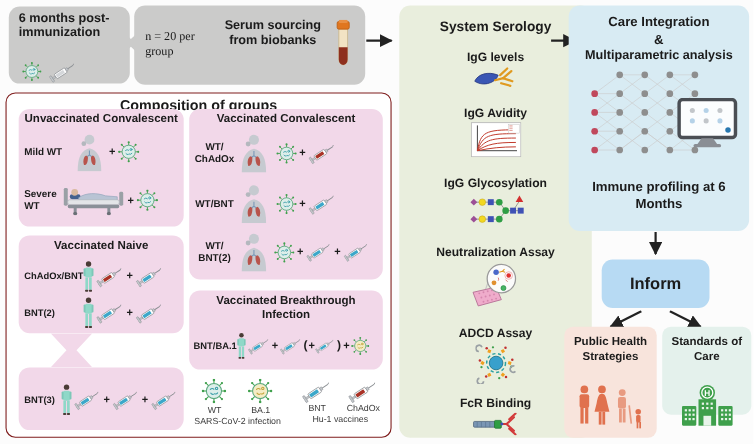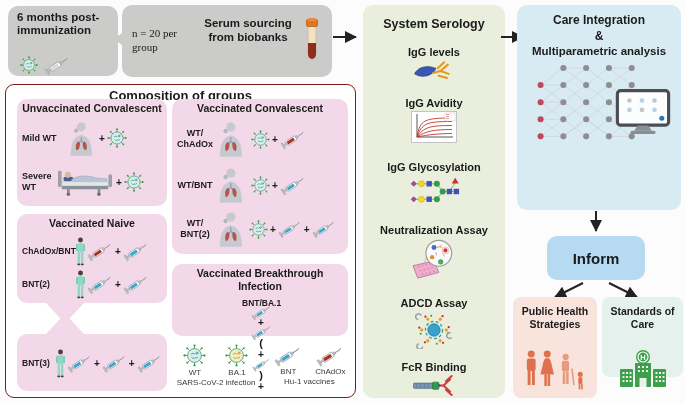--- a/index.html
+++ b/index.html
@@ -14,21 +14,21 @@
   .rl span{display:block;}
   .plus{font-weight:700;font-size:10px;margin:0 2px;}
   .paren{font-weight:700;font-size:11px;margin:0 1px;}
   .syr{transform:rotate(-33deg);flex:none;}
   .syr-red{--liq:#a93226;}
   .syr-blue{--liq:#3ba7c9;}
   .syr-gray{--liq:#d4d7da;}
   .v-ba1{--vc:#f4ecc4;--vm:#c2a43a;}
   .comp-box{position:absolute;left:5px;top:84px;width:349px;height:312px;background:#fff;border:1px solid #7f1d1d;border-radius:9px;}
   .grp-title{position:absolute;left:0;right:0;top:3px;text-align:center;font-weight:700;font-size:10.5px;}
-  .ser-box{position:absolute;left:363px;top:5px;width:142px;height:393px;background:#e9eedd;border-radius:10px;}
+  .ser-box{position:absolute;left:363px;top:5px;width:142px;height:393px;background:#e9eedd;border-radius:10px;padding-left:33px;}
   .ser-label{position:absolute;left:0;right:0;text-align:center;font-weight:700;font-size:11px;}
   .ser-icon{position:absolute;left:50%;transform:translateX(-50%);}
   .int-box{position:absolute;left:517px;top:5px;width:164px;height:205px;background:#d8ebf3;border-radius:10px;}
   .inform-box{position:absolute;left:547px;top:236px;width:98px;height:44px;background:#b7daf3;border-radius:10px;display:flex;align-items:center;justify-content:center;font-weight:700;font-size:15px;}
   .ph-box{position:absolute;left:513px;top:297px;width:84px;height:101px;background:#f8e4dc;border-radius:8px;}
   .soc-box{position:absolute;left:602px;top:297px;width:81px;height:80px;background:#e4f1ec;border-radius:8px;}
   .leg-group{display:flex;flex-direction:column;align-items:center;}
   .leg-icons{display:flex;align-items:flex-end;gap:8px;}
   .leg-item{display:flex;flex-direction:column;align-items:center;width:34px;}
   .leg-name{font-size:8px;color:#3a3a3a;margin-top:1px;}
@@ -534,21 +534,21 @@
           </svg>
         <span class="plus">+</span>
         <svg class="syr syr-blue" width="24" height="10">
             <use href="#sym-syringe"></use>
           </svg>
       </div>
     </div>
 
     <div class="pink abs" style="left:166px;top:179px;width:176px;height:72px;">
       <div class="grp-title" style="left:12px;right:12px;line-height:1.2;">Vaccinated Breakthrough Infection</div>
-      <div class="row" style="left:4px;top:34px;width:170px;height:32px;flex-direction:column;">
+      <div class="row" style="left:4px;top:34px;width:170px;height:32px;">
         <span class="rl" style="width:38px;font-size:8.5px;">
             <span>BNT/BA.1</span>
           </span>
         <svg width="11" height="25">
             <use href="#sym-person-scrubs"></use>
           </svg>
         <svg class="syr syr-blue" width="21" height="9">
             <use href="#sym-syringe"></use>
           </svg>
         <span class="plus" style="margin:0 1px;">+</span>
@@ -641,20 +641,21 @@
   <div class="int-box">
     <div class="bold center" style="position:absolute;left:0;right:0;top:8px;font-size:12px;">Care Integration</div>
     <div class="bold center" style="position:absolute;left:0;right:0;top:24px;font-size:12px;">&amp;</div>
     <div class="bold center" style="position:absolute;left:0;right:0;top:40px;font-size:11.5px;">Multiparametric analysis</div>
     <svg class="abs" style="left:16px;top:56px;" width="112" height="90">
         <use href="#sym-nn"></use>
       </svg>
     <svg class="abs" style="left:98px;top:84px;" width="56" height="46">
         <use href="#sym-monitor"></use>
       </svg>
+    <div class="bold center" style="position:absolute;left:17px;top:158px;width:130px;font-size:12px;line-height:1.25;">Immune profiling at 6 Months</div>
   </div>
 
   <svg class="abs" style="left:588px;top:210px;" width="16" height="28">
     <line x1="8" y1="1" x2="8" y2="21" stroke="#222" stroke-width="2" marker-end="url(#ah)"></line>
   </svg>
 
   <div class="inform-box">
     <span>Inform</span>
   </div>
 

